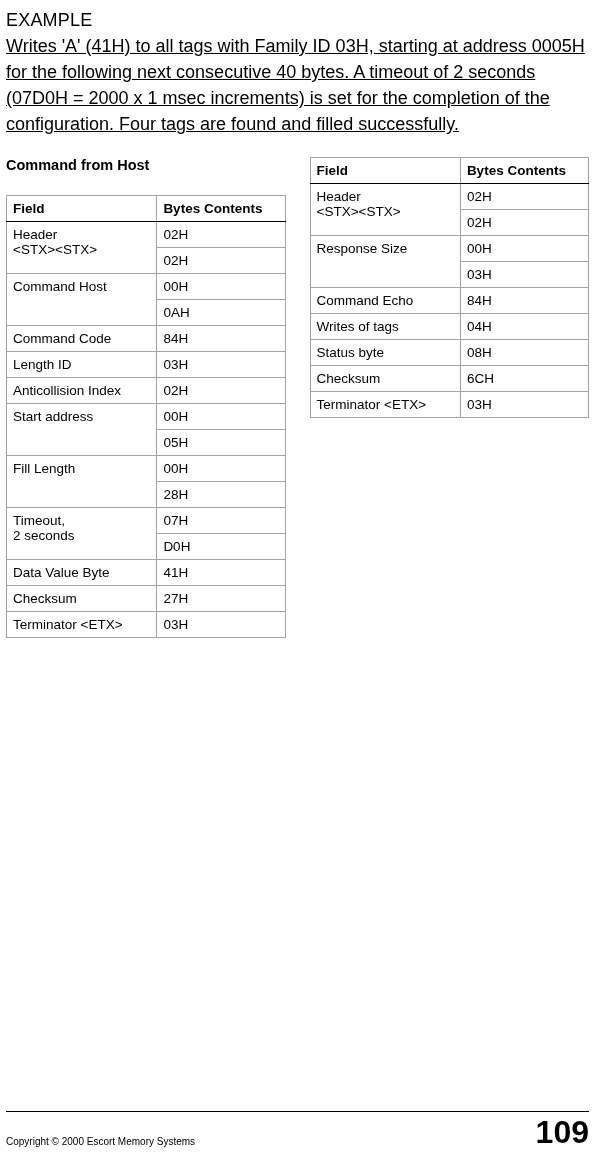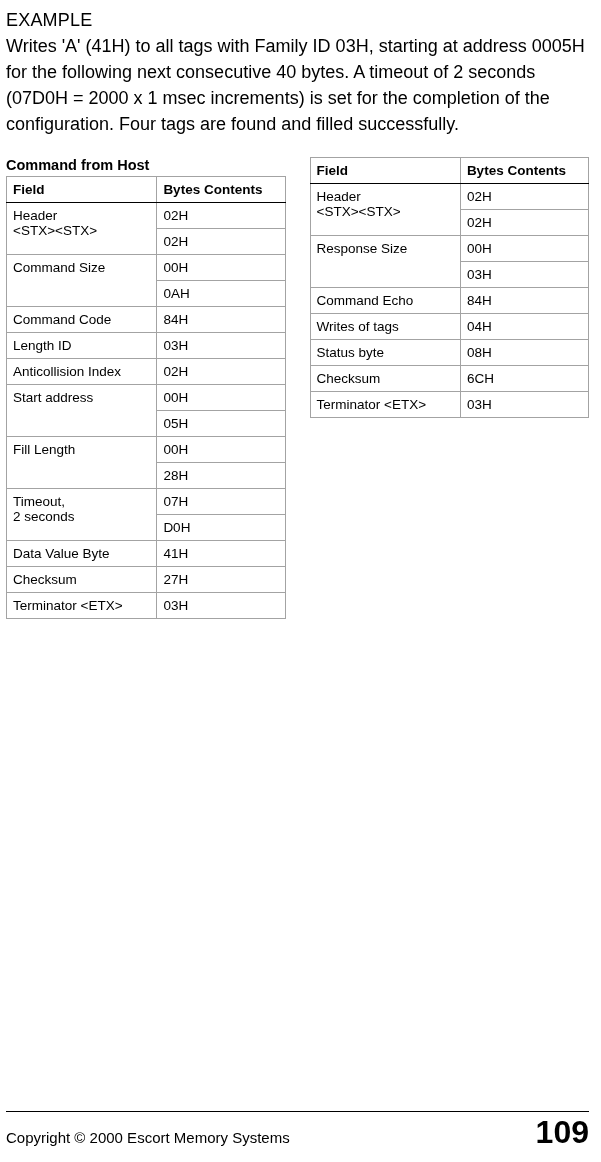--- a/index.html
+++ b/index.html
@@ -19,32 +19,33 @@
   .example-heading {
     font-size: 18px;
     font-weight: normal;
     margin: 0 0 2px 0;
     letter-spacing: 0.2px;
   }
   .example-body {
     font-size: 18px;
     line-height: 1.45;
     margin: 0 0 20px 0;
+    text-decoration: underline;
   }
   .columns {
     display: flex;
     gap: 24px;
   }
   .col {
     flex: 1 1 50%;
   }
   .table-title {
     font-size: 14.5px;
     font-weight: bold;
-    margin: 0 0 3px 0;
+    margin: 0 0 22px 0;
   }
   table {
     border-collapse: collapse;
     width: 100%;
     font-size: 13.5px;
   }
   th, td {
     border: 1px solid #a3a3a3;
     padding: 5px 6px;
     text-align: left;
@@ -67,21 +68,21 @@
   .footer-line {
     border-top: 1px solid #000;
     margin-bottom: 4px;
   }
   .footer-row {
     display: flex;
     justify-content: space-between;
     align-items: flex-end;
   }
   .footer-text {
-    font-size: 15px;
+    font-size: 10px;
     line-height: 1.25;
   }
   .page-number {
     font-size: 32px;
     font-weight: bold;
     line-height: 1;
   }
 </style>
 </head>
 <body>
@@ -102,21 +103,21 @@
         </thead>
         <tbody id="command-tbody">
             <tr>
               <td rowspan="2">Header<br>&lt;STX&gt;&lt;STX&gt;</td>
               <td>02H</td>
             </tr>
             <tr>
               <td>02H</td>
             </tr>
             <tr>
-              <td rowspan="2">Command Size</td>
+              <td rowspan="2">Command Host</td>
               <td>00H</td>
             </tr>
             <tr>
               <td>0AH</td>
             </tr>
             <tr>
               <td rowspan="1">Command Code</td>
               <td>84H</td>
             </tr>
             <tr>

